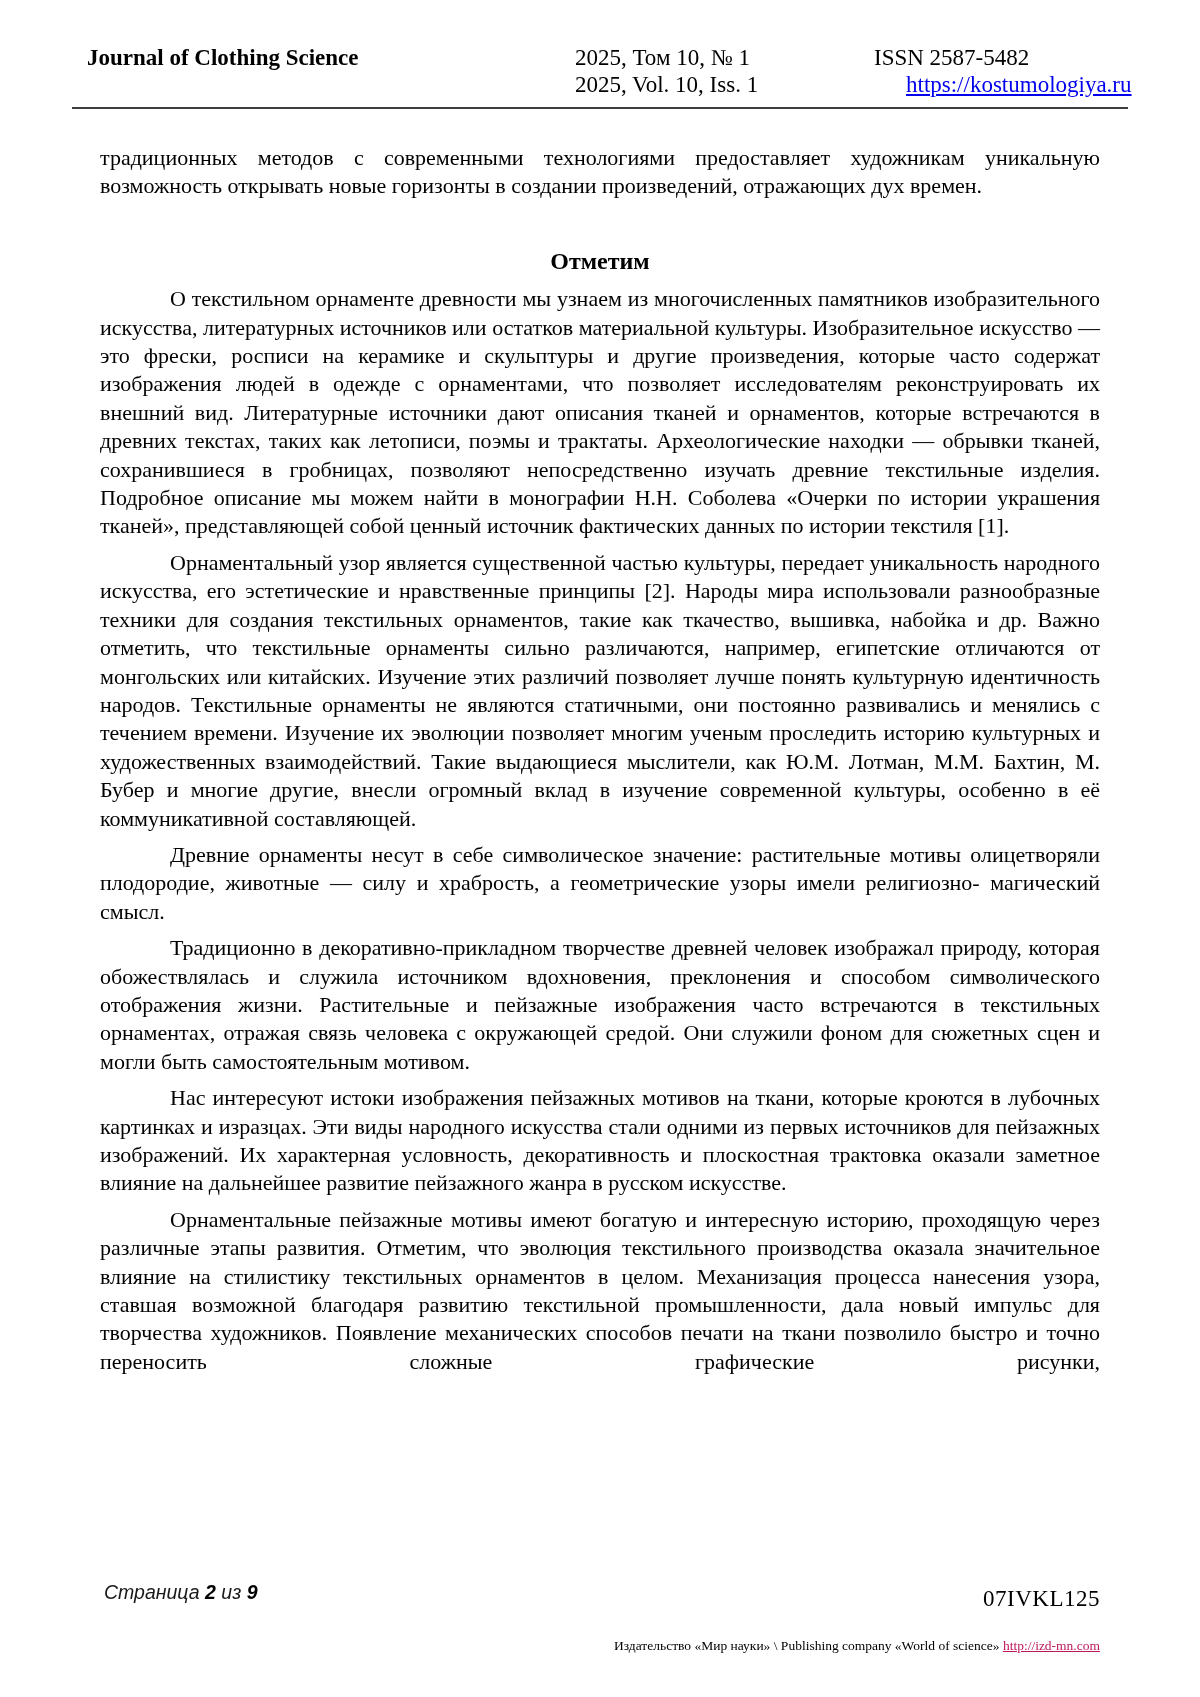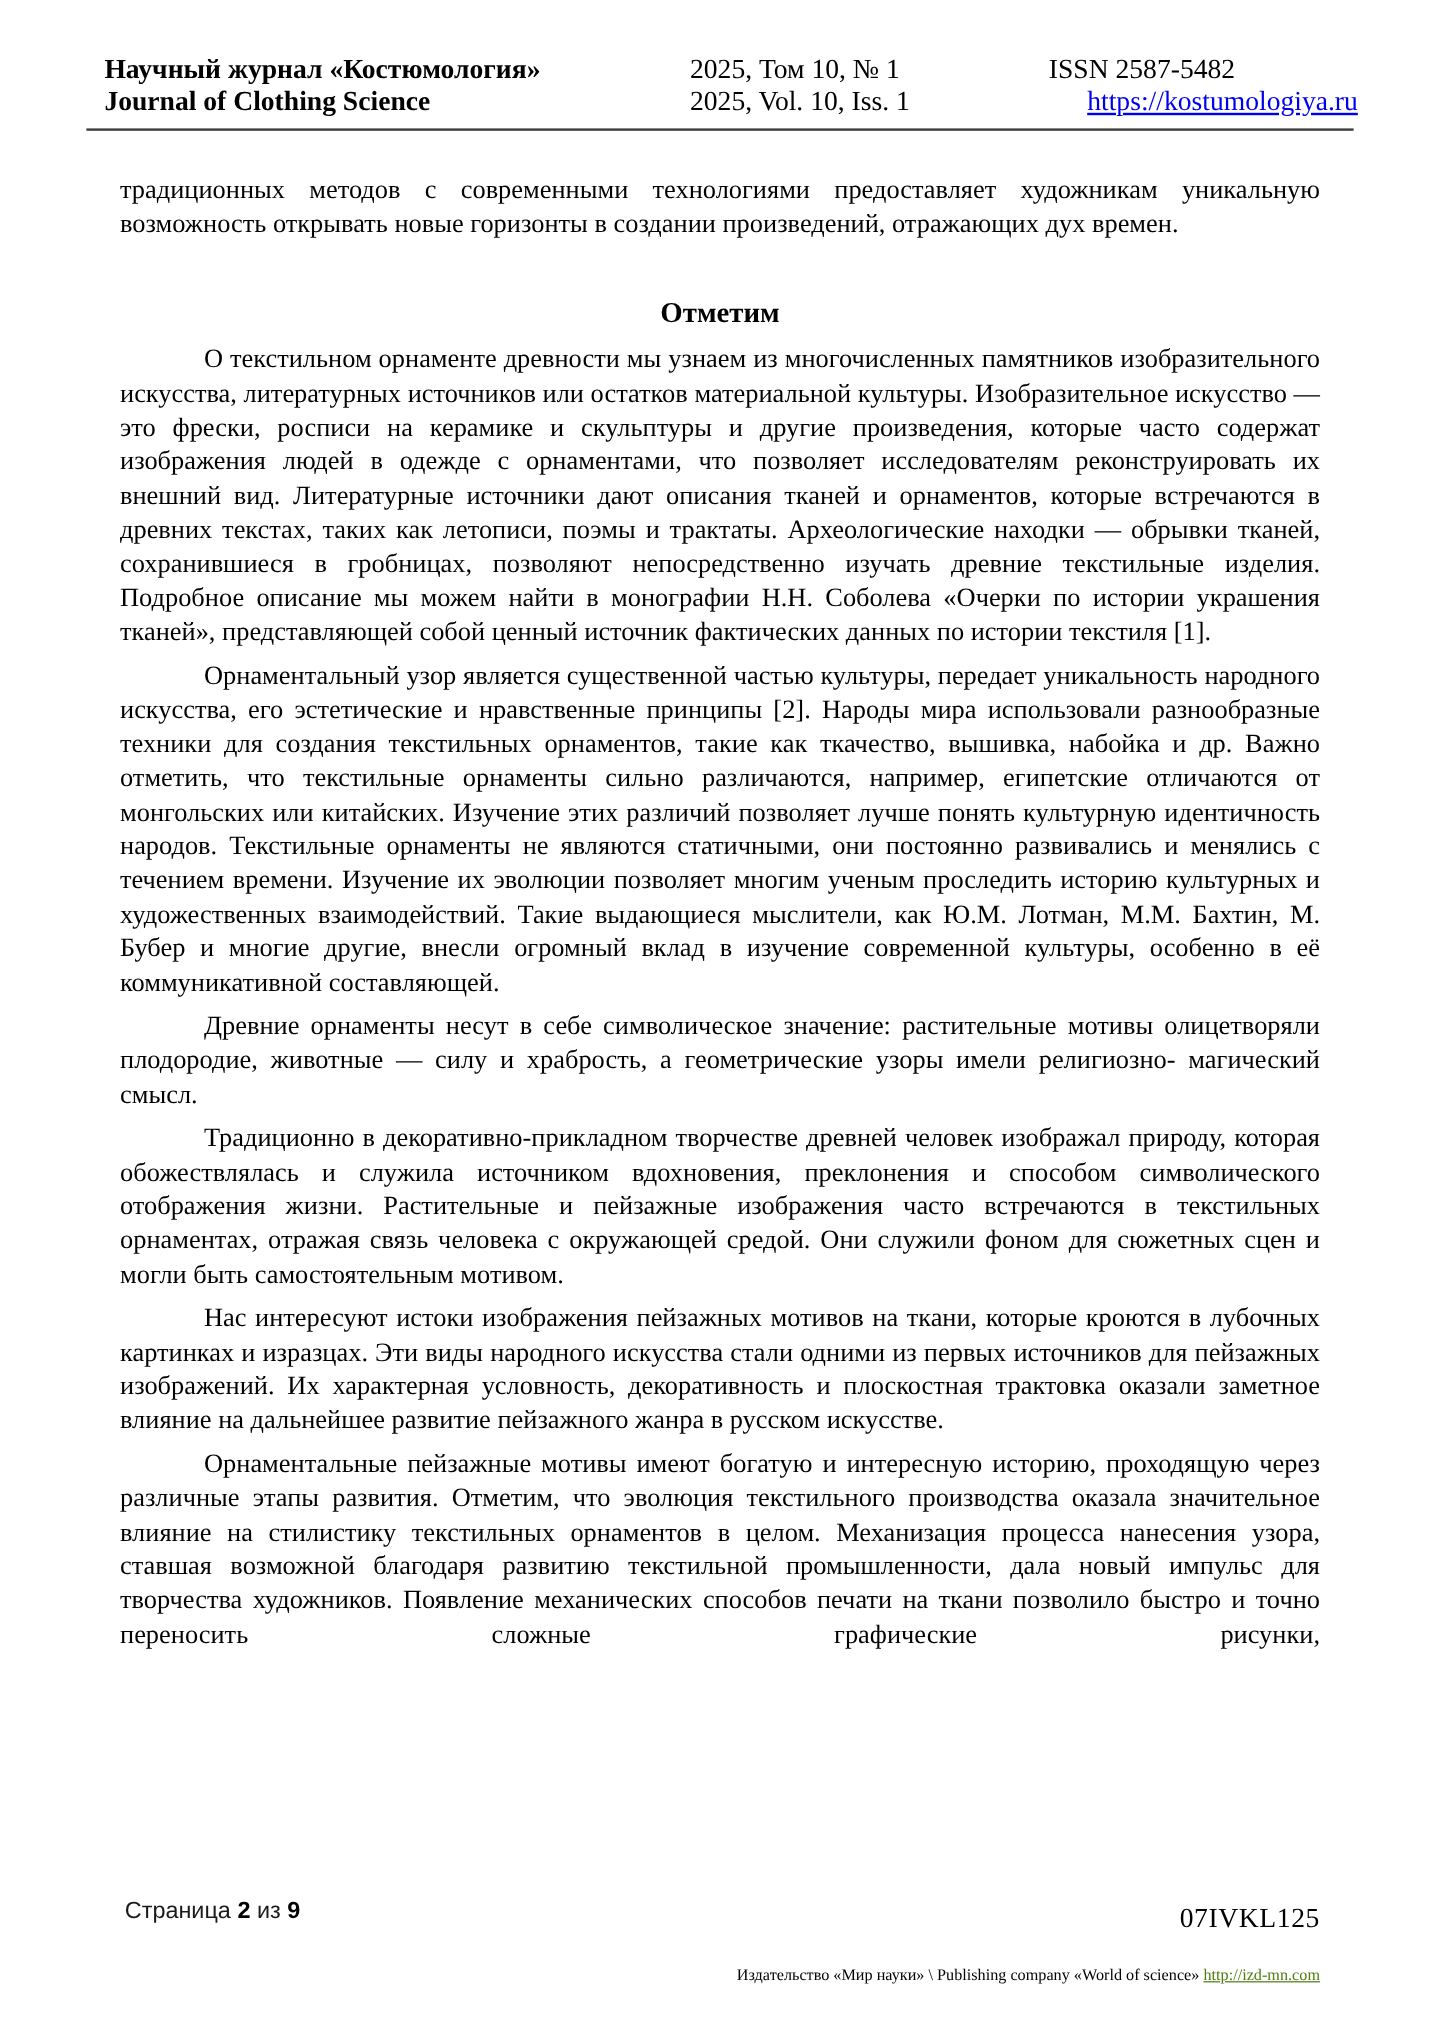--- a/index.html
+++ b/index.html
@@ -33,39 +33,38 @@
   .content h2.section {
     font-size:24px; font-weight:700; text-align:center;
     margin-top:46px; margin-bottom:10px; line-height:28.4px;
   }
   .content p.runover { text-align-last:justify; }
 
   
   .pagenum {
     position:absolute; left:104px; top:1581px;
     font-family:"Liberation Sans", sans-serif;
-    font-size:19.5px; color:#1a1a1a;
+    font-size:19.5px; color:#1a1a1a;font-style:italic;
   }
   .pagenum b { font-weight:700; color:#000; }
   .article-id {
     position:absolute; right:100px; top:1586px;
     font-size:23px; letter-spacing:0.5px;
   }
   .publisher {
     position:absolute; right:100px; top:1638px;
     font-size:13.5px; white-space:nowrap;
   }
-  .publisher a { color:#4d7c0f; text-decoration:underline; cursor:pointer; }
+  .publisher a { color:#be185d; text-decoration:underline; cursor:pointer; }
 </style>
 </head>
 <body>
 
 <header class="hdr">
   <div class="hdr-col1">
-    <div>Научный журнал «Костюмология»</div>
     <div>Journal of Clothing Science</div>
   </div>
   <div class="hdr-col2">
     <div>2025, Том 10, № 1</div>
     <div>2025, Vol. 10, Iss. 1</div>
   </div>
   <div class="hdr-col3">
     <div>ISSN 2587-5482</div>
     <div><a href="#">https://kostumologiya.ru</a></div>
   </div>

